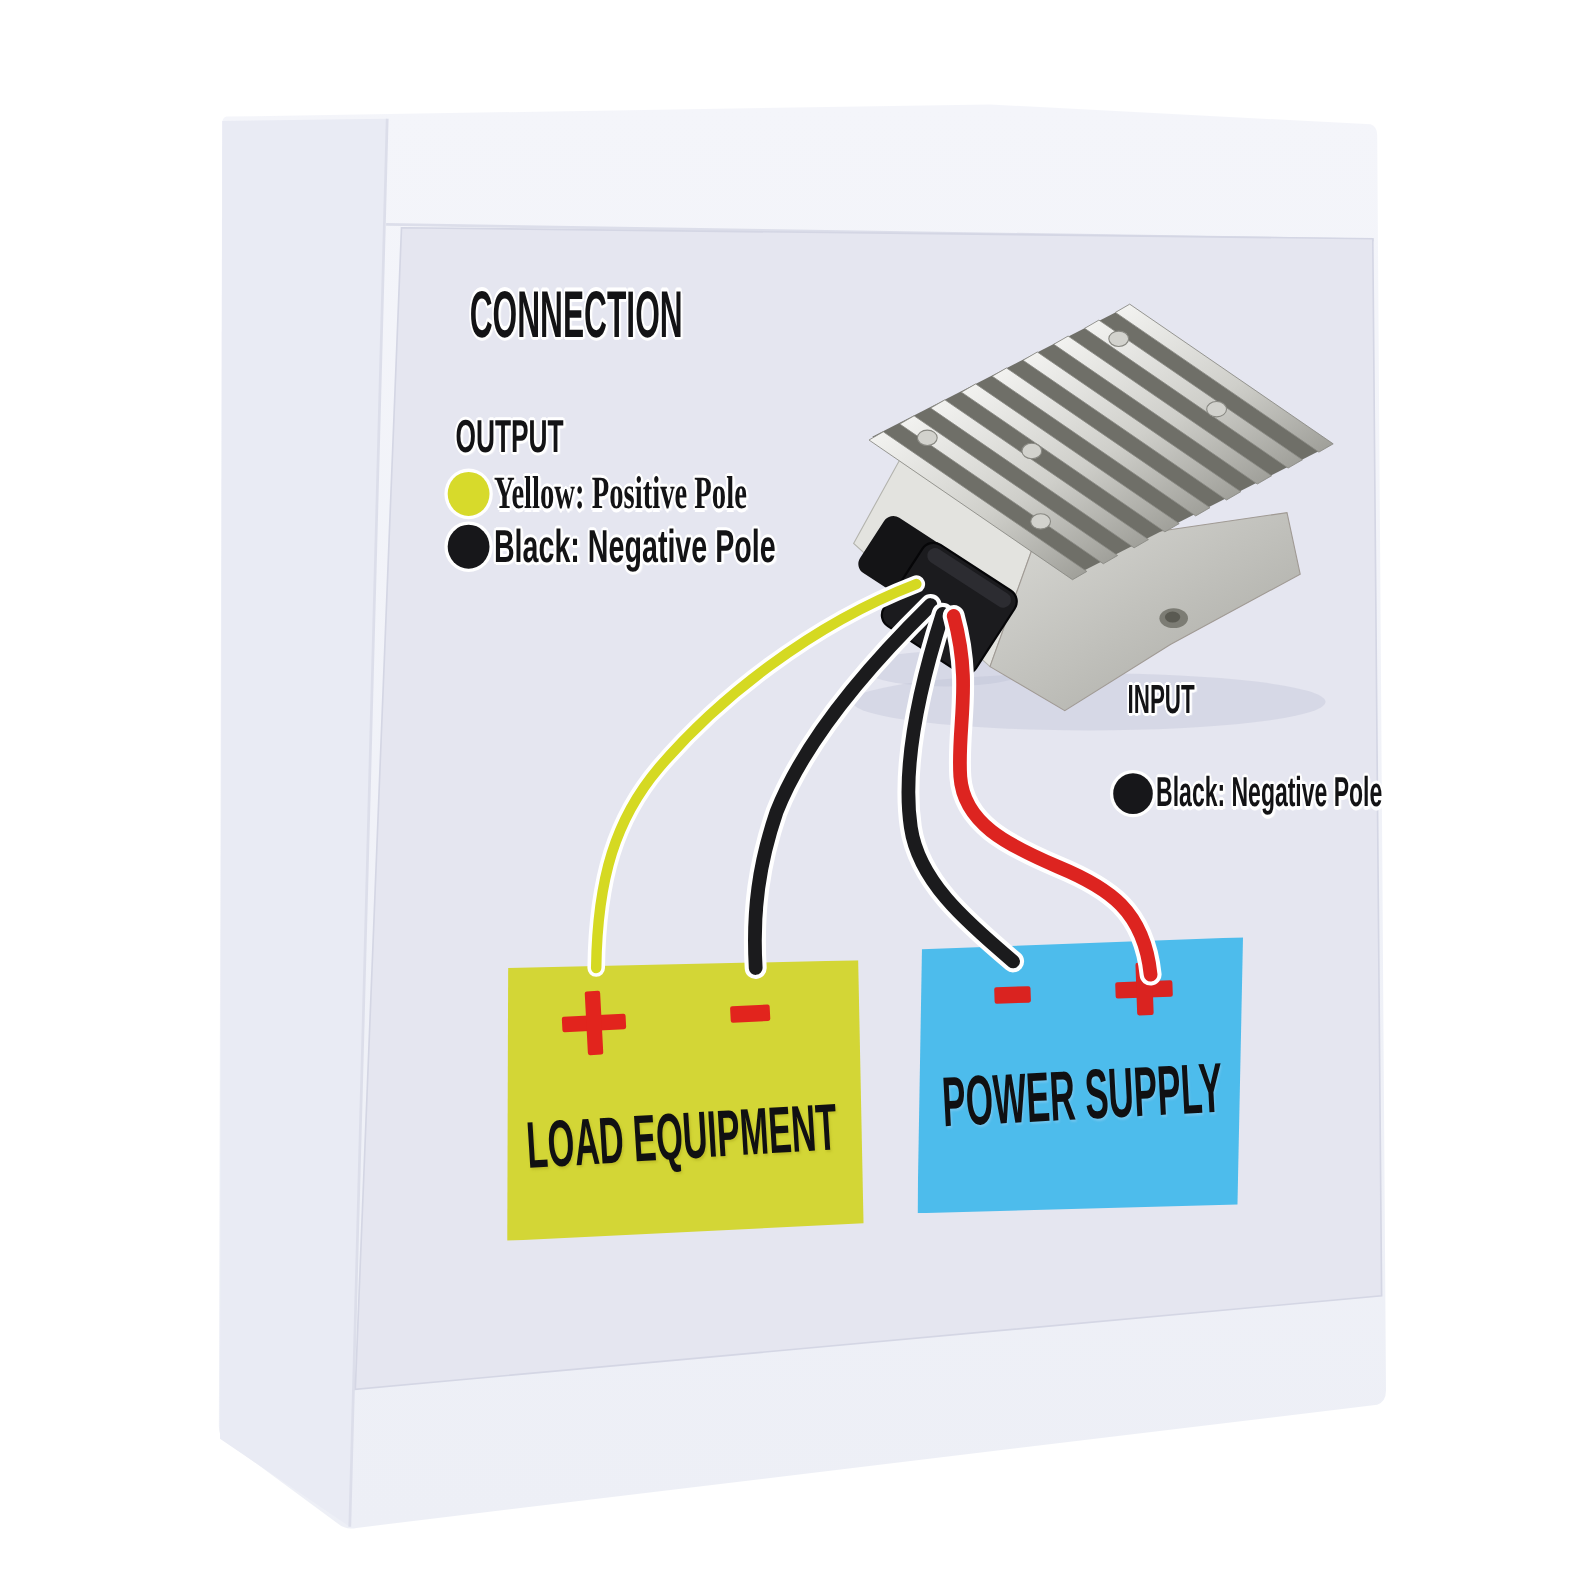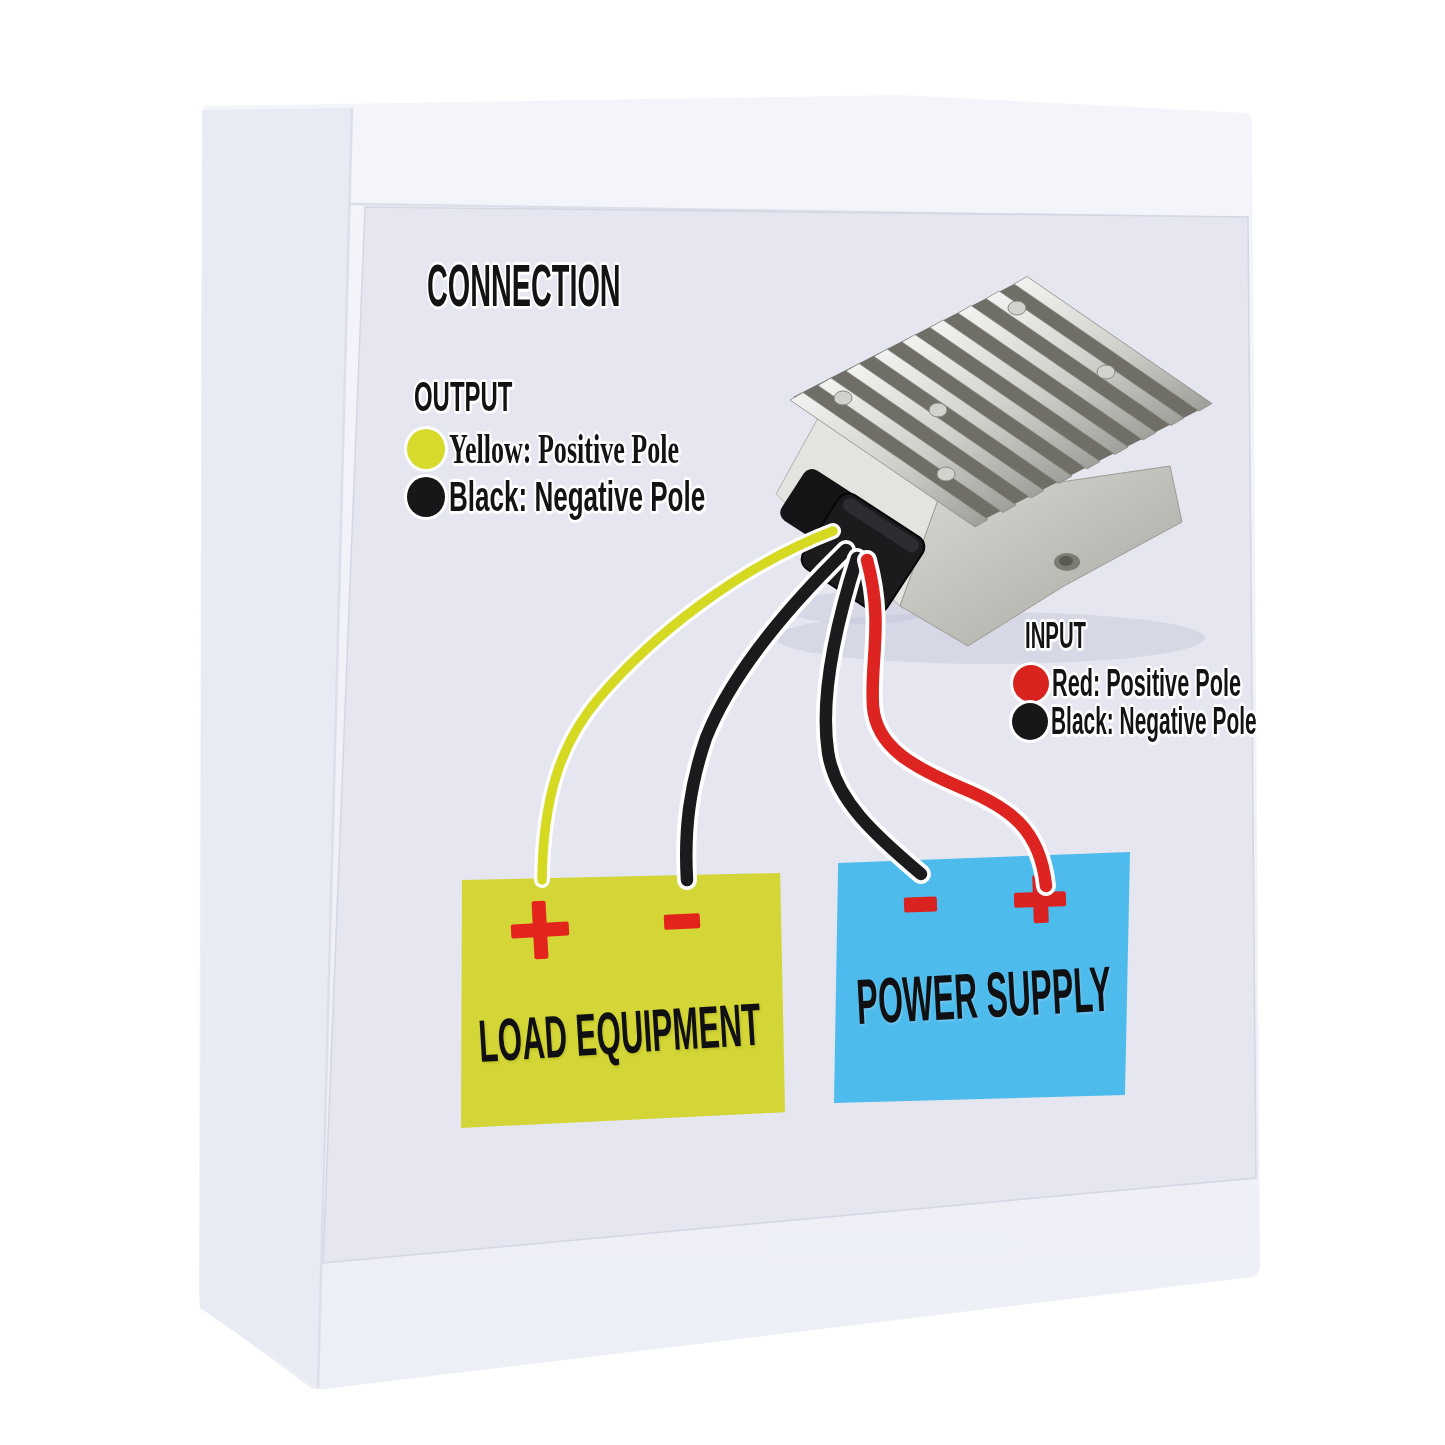--- a/index.html
+++ b/index.html
@@ -139,22 +139,18 @@
   <div class="legend-row" style="left:407px;top:428px;height:42px;font-family:Liberation Serif, serif;">
     <span class="dot" style="width: 38px; height: 40px; background-color: rgb(215, 218, 43);"></span>
     <span class="hd" style="font-size:42px;transform:scaleX(0.62);margin-left:4px;">Yellow: Positive Pole</span>
   </div>
   <div class="legend-row" style="left:407px;top:476px;height:42px;">
     <span class="dot" style="width: 38px; height: 40px; background-color: rgb(23, 23, 26);"></span>
     <span class="hd" style="font-size:42px;transform:scaleX(0.62);margin-left:4px;">Black: Negative Pole</span>
   </div>
 
   <div class="abs hd" style="left:1025px;top:617px;font-size:37px;transform:scaleX(0.55);">INPUT</div>
-  <div class="legend-row" style="left:1013px;top:664px;height:38px;">
-    <span class="dot" style="width: 36px; height: 37px; background-color: rgb(217, 35, 31);"></span>
-    <span class="hd" style="font-size:38px;transform:scaleX(0.57);margin-left:3px;">Red: Positive Pole</span>
-  </div>
   <div class="legend-row" style="left:1012px;top:702px;height:38px;">
     <span class="dot" style="width: 36px; height: 37px; background-color: rgb(23, 23, 26);"></span>
     <span class="hd" style="font-size:38px;transform:scaleX(0.55);margin-left:3px;">Black: Negative Pole</span>
   </div>
 
 </div>
 
 </body></html>

